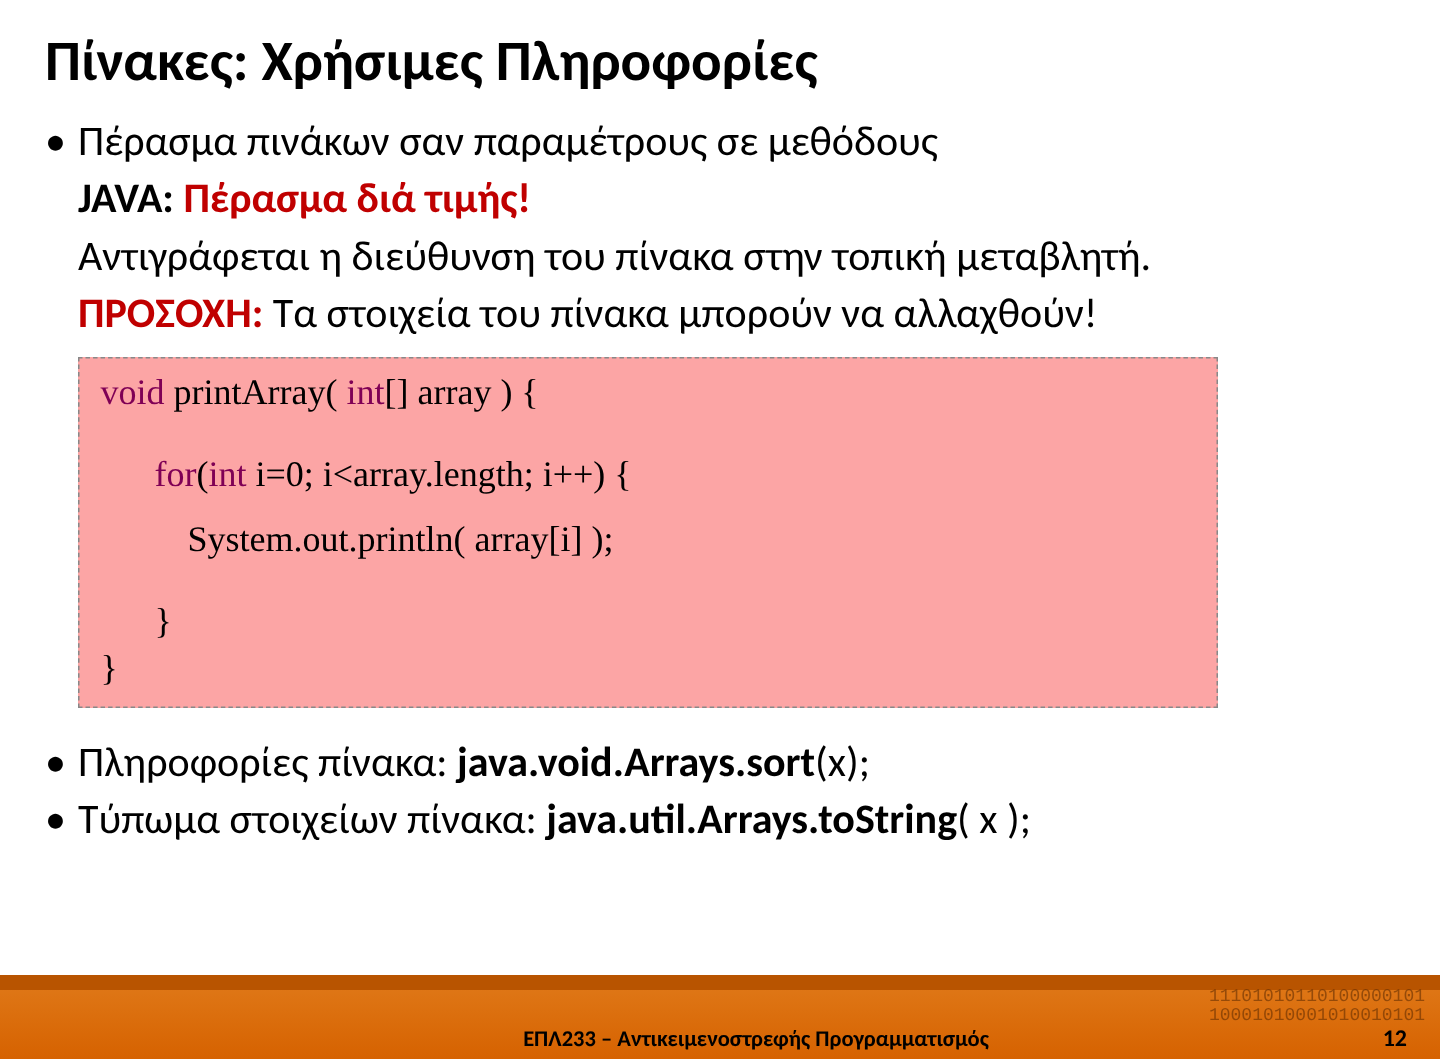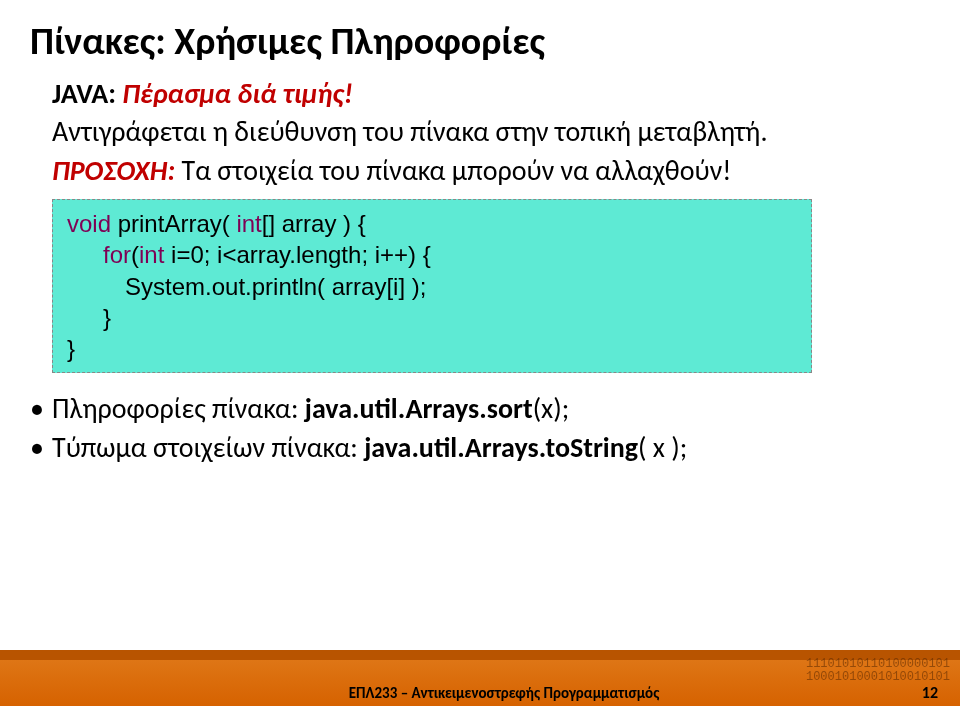--- a/index.html
+++ b/index.html
@@ -39,38 +39,38 @@
     font-size: 28px;
   }
   .subline {
     font-size: 28px;
     color: #000;
     padding-left: 22px;
     line-height: 1.3;
     margin-bottom: 2px;
   }
   .java-label { font-weight: bold; }
-  .red-bold { font-weight: bold; color: #c00000; font-style: italic; }
+  .red-bold { font-weight: bold; color: #c00000; }
   .bold { font-weight: bold; }
   .code-box {
     margin: 10px 0 8px 22px;
     width: 760px;
     border: 1.5px dashed #888;
-    background: #5eead4;
+    background: #fca5a5;
     padding: 8px 14px 8px 14px;
-    font-family: Liberation Sans, sans-serif;
+    font-family: Liberation Serif, serif;
     font-size: 24px;
     line-height: 1.3;
     color: #000;
   }
   .kw-void { color: #7f0055; }
   .kw-int { color: #7f0055; }
   .kw-for { color: #7f0055; }
-  .code-indent1 { padding-left: 36px; display: block; }
-  .code-indent2 { padding-left: 58px; display: block; }
+  .code-indent1 { padding-left: 36px; display: block; margin-top: 24px; }
+  .code-indent2 { padding-left: 58px; display: block; margin-top: 12px; }
   .footer-band {
     position: absolute;
     bottom: 0;
     left: 0;
     width: 100%;
     height: 56px;
     background: linear-gradient(to bottom, #e07a1a 0%, #d66200 100%);
     overflow: hidden;
   }
   .footer-top-stripe {
@@ -125,20 +125,23 @@
     color: #000;
   }
   .spacer { height: 10px; }
 </style>
 </head>
 <body>
 
 <div class="slide">
   <div class="title">Πίνακες: Χρήσιμες Πληροφορίες</div>
 
+  <div class="bullet">
+    <span>Πέρασμα πινάκων σαν παραμέτρους σε μεθόδους</span>
+  </div>
   <div class="subline">
     <span class="java-label">JAVA:</span><span class="red-bold"> Πέρασμα διά τιμής!</span>
   </div>
   <div class="subline">Αντιγράφεται η διεύθυνση του πίνακα στην τοπική μεταβλητή.</div>
   <div class="subline">
     <span class="red-bold">ΠΡΟΣΟΧΗ:</span><span> Τα στοιχεία του πίνακα μπορούν να αλλαχθούν!</span>
   </div>
 
   <div class="code-box">
     <div>
@@ -148,21 +151,21 @@
       <span class="kw-for">for</span><span>(</span><span class="kw-int">int</span><span> i=0; i&lt;array.length; i++) {</span>
     </span>
     <span class="code-indent2">System.out.println( array[i] );</span>
     <span class="code-indent1">}</span>
     <div>}</div>
   </div>
 
   <div class="spacer"></div>
 
   <div class="bullet">
-    <span>Πληροφορίες πίνακα: </span><span class="bold">java.util.Arrays.sort</span><span>(x);</span>
+    <span>Πληροφορίες πίνακα: </span><span class="bold">java.void.Arrays.sort</span><span>(x);</span>
   </div>
   <div class="bullet">
     <span>Τύπωμα στοιχείων πίνακα: </span><span class="bold">java.util.Arrays.toString</span><span>( x );</span>
   </div>
 
   <div class="footer-band">
     <div class="footer-top-stripe"></div>
     <div class="footer-binary-small">
       <div>11101010110100000101</div>
       <div>10001010001010010101</div>

